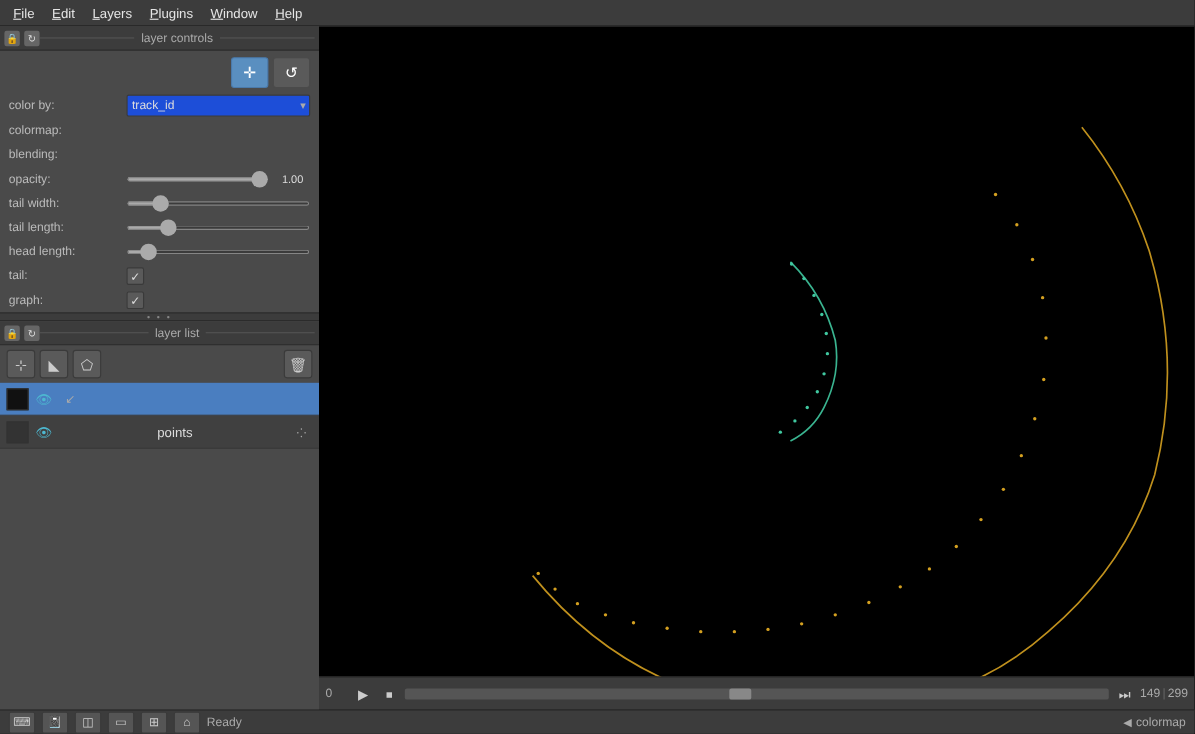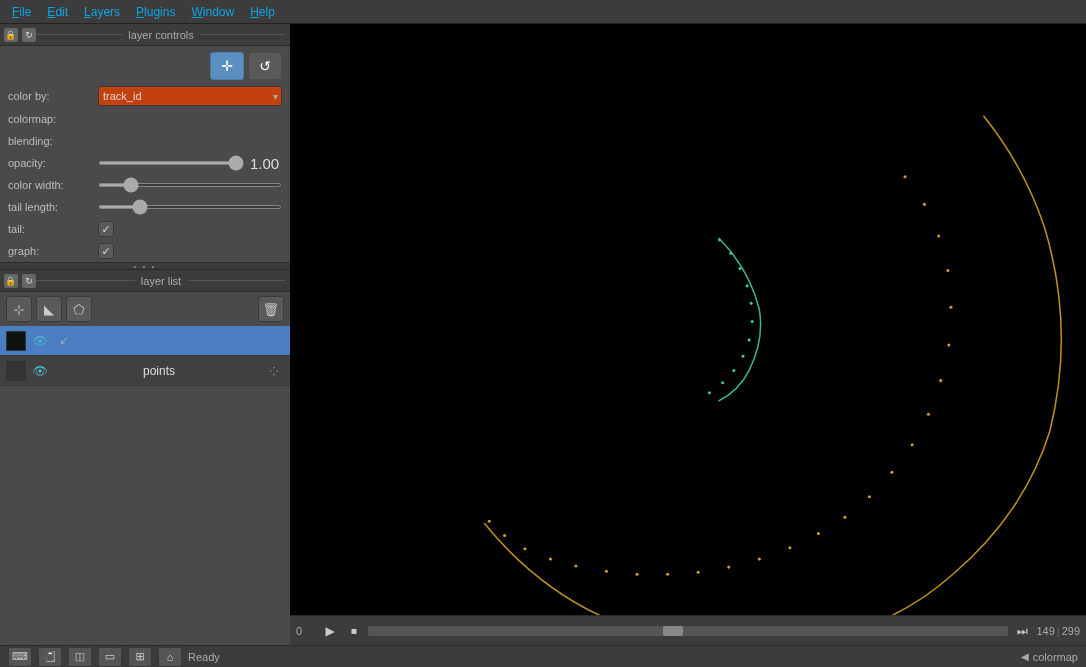--- a/index.html
+++ b/index.html
@@ -22,21 +22,21 @@
       display: flex;
       align-items: center;
       padding: 0 4px;
       border-bottom: 1px solid #222;
       flex-shrink: 0;
     }
     .menu-item {
       padding: 2px 8px;
       cursor: pointer;
       font-size: 12px;
-      color: #0ea5e9;
+      color: #e5e5e5;
     }
     .menu-item span { text-decoration: underline; }
 
     
     #main {
       display: flex;
       flex: 1;
       overflow: hidden;
     }
 
@@ -109,20 +109,21 @@
       background: #5a5a5a;
       border: 1px solid #4a4a4a;
     }
 
     
     .ctrl-row {
       display: flex;
       align-items: center;
       padding: 2px 8px;
       min-height: 22px;
+      gap: 17px;
     }
     .ctrl-label {
       width: 90px;
       color: #bbb;
       font-size: 11px;
       flex-shrink: 0;
     }
     .select-wrapper {
       flex: 1;
       position: relative;
@@ -132,43 +133,43 @@
     .select-wrapper::after {
       content: '▾';
       position: absolute;
       right: 4px;
       color: #aaa;
       pointer-events: none;
       font-size: 10px;
     }
     .select-wrapper select {
       width: 100%;
-      background: #c2410c;
+      background: #1d4ed8;
       border: 1px solid #3a3a3a;
       color: #ddd;
       font-size: 11px;
       height: 20px;
       padding: 0 4px;
       border-radius: 2px;
       appearance: none;
       -webkit-appearance: none;
       cursor: pointer;
     }
 
     
     .slider-container {
       flex: 1;
       display: flex;
       align-items: center;
       gap: 6px;
     }
     .slider-value {
       width: 32px;
-      text-align: left;
-      font-size: 15px;
+      text-align: center;
+      font-size: 10px;
       color: #ddd;
     }
 
     input[type=range] {
       flex: 1;
       height: 4px;
       cursor: pointer;
       accent-color: #aaa;
     }
 
@@ -471,33 +472,39 @@
 
       <div class="ctrl-row">
         <div class="ctrl-label">opacity:</div>
         <div class="slider-container">
           <input type="range" min="0" max="100" value="100" style="flex: 1 1 0%; accent-color: rgb(170, 170, 170);">
           <span class="slider-value">1.00</span>
         </div>
       </div>
 
       <div class="ctrl-row">
-        <div class="ctrl-label">color width:</div>
+        <div class="ctrl-label">tail width:</div>
         <div class="slider-container">
           <input type="range" min="0" max="100" value="15" style="flex: 1 1 0%; accent-color: rgb(170, 170, 170);">
         </div>
       </div>
 
       <div class="ctrl-row">
         <div class="ctrl-label">tail length:</div>
         <div class="slider-container">
           <input type="range" min="0" max="100" value="20" style="flex: 1 1 0%; accent-color: rgb(170, 170, 170);">
         </div>
       </div>
 
+      <div class="ctrl-row">
+        <div class="ctrl-label">head length:</div>
+        <div class="slider-container">
+          <input type="range" min="0" max="100" value="8" style="flex: 1 1 0%; accent-color: rgb(170, 170, 170);">
+        </div>
+      </div>
 
       <div class="ctrl-row">
         <div class="ctrl-label">tail:</div>
         <div class="ctrl-check checked"></div>
       </div>
 
 
       <div class="ctrl-row">
         <div class="ctrl-label">graph:</div>
         <div class="ctrl-check checked"></div>

